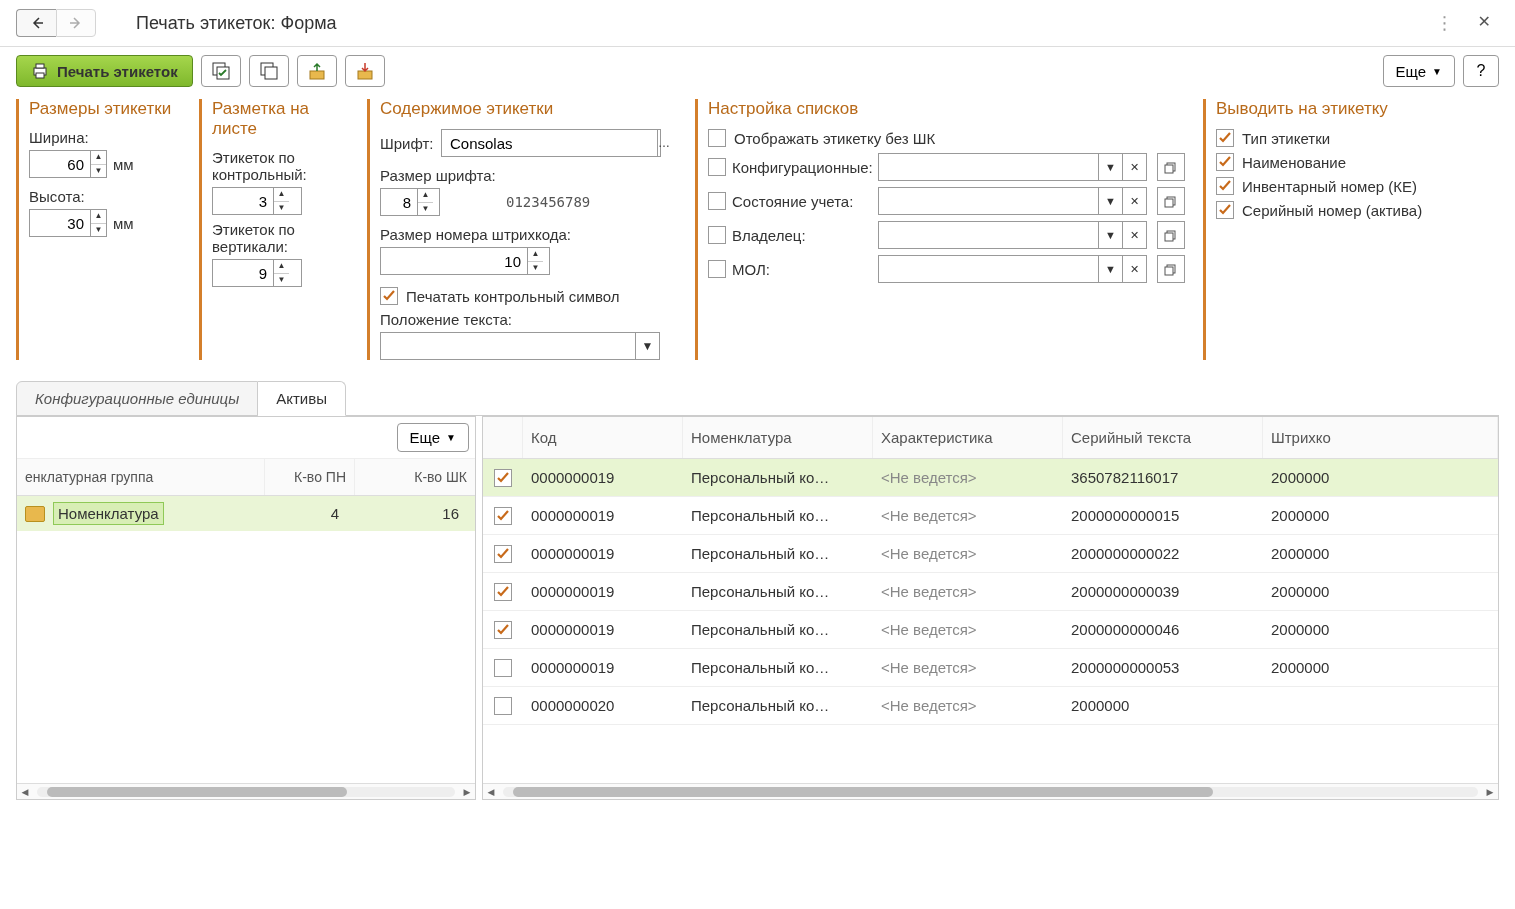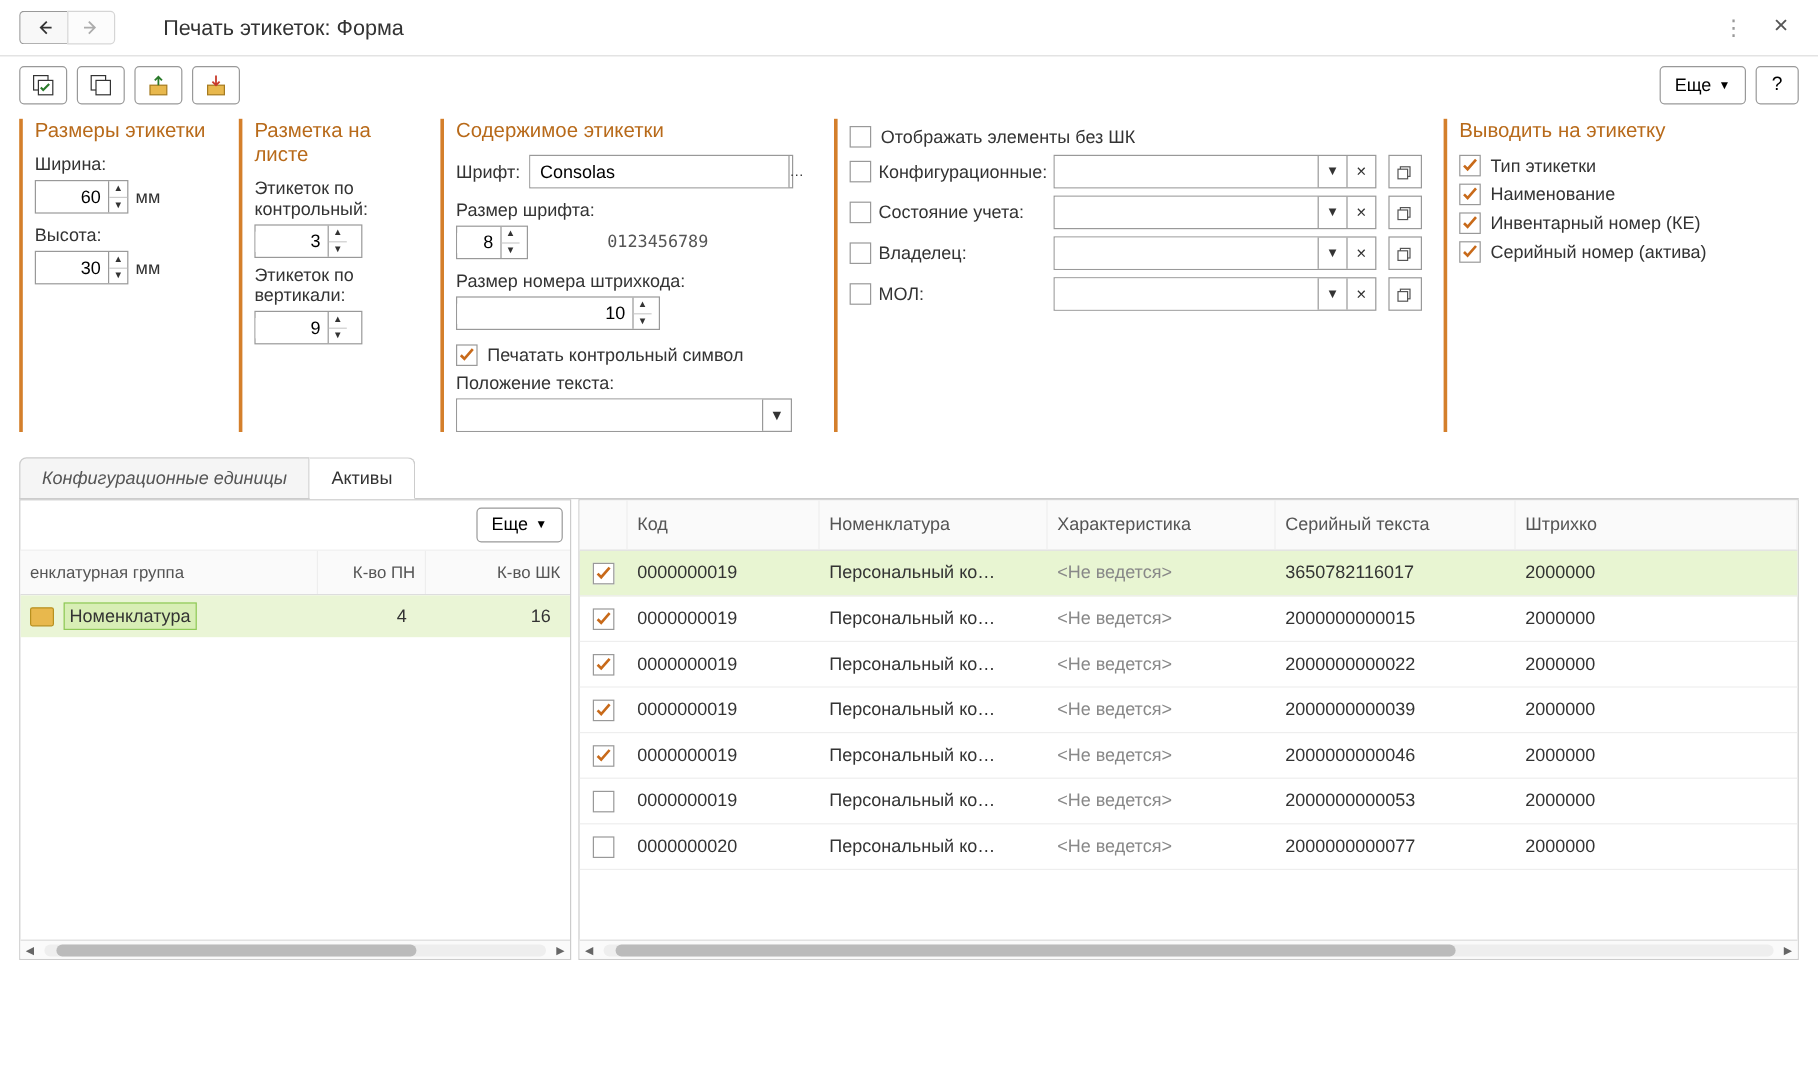--- a/index.html
+++ b/index.html
@@ -122,20 +122,28 @@
     </div>
   </div>
   <div class="header-title">Печать этикеток: Форма</div>
   <div class="header-right">
     <div class="dots-icon">⋮</div>
     <div class="close-icon">✕</div>
   </div>
 </div>
 
 <div class="toolbar">
+  <button class="print-btn">
+    <svg viewBox="0 0 18 18">
+        <rect x="3" y="6" width="12" height="7" fill="#fff" stroke="#333"></rect>
+        <rect x="5" y="2" width="8" height="4" fill="#fff" stroke="#333"></rect>
+        <rect x="5" y="11" width="8" height="5" fill="#fff" stroke="#333"></rect>
+      </svg>
+    <span>Печать этикеток</span>
+  </button>
   <button class="tb-btn">
     <svg viewBox="0 0 20 20">
         <rect x="2" y="2" width="12" height="12" fill="#fff" stroke="#333"></rect>
         <rect x="6" y="6" width="12" height="12" fill="#fff" stroke="#333"></rect>
         <path d="M8 12 l2 2 l5 -5" stroke="#2a7a2a" stroke-width="1.8" fill="none"></path>
       </svg>
   </button>
   <button class="tb-btn">
     <svg viewBox="0 0 20 20">
         <rect x="2" y="2" width="12" height="12" fill="#fff" stroke="#333"></rect>
@@ -250,23 +258,24 @@
       <span>Печатать контрольный символ</span>
     </div>
     <div class="sec-label">Положение текста:</div>
     <div class="sel-input" style="width:280px">
       <input value="" style="">
       <div class="sel-btn">▼</div>
     </div>
   </div>
 
   <div class="section" style="width:490px;margin-left:10px">
+    <div class="section-title">Настройка списков</div>
     <div class="chk-row">
       <div class="check"></div>
-      <span>Отображать элементы без ШК</span>
+      <span>Отображать этикетку без ШК</span>
     </div>
     <div class="filter-row">
       <div class="check"></div>
       <span class="lbl">Конфигурационные:</span>
       <div class="filter-input">
         <input style="">
         <div class="fb">▼</div>
         <div class="fb">✕</div>
       </div>
       <div class="expand-btn">
@@ -487,21 +496,20 @@
     <div class="gc-ser">2000000000053</div>
     <div class="gc-bc">2000000</div>
         </div>
         <div class="grid-row">
     <div class="gc-chk">
             <div class="check "></div>
           </div>
     <div class="gc-code">0000000020</div>
     <div class="gc-nom">Персональный ко…</div>
     <div class="gc-char">&lt;Не ведется&gt;</div>
-    <div class="gc-ser">2000000000077</div>
     <div class="gc-bc">2000000</div>
         </div>
       </div>
     <div class="hscroll">
       <div class="arr" style="left:0">◀</div>
       <div class="track"></div>
       <div class="thumb" style="left:30px;width:700px"></div>
       <div class="arr" style="right:0">▶</div>
     </div>
   </div>

